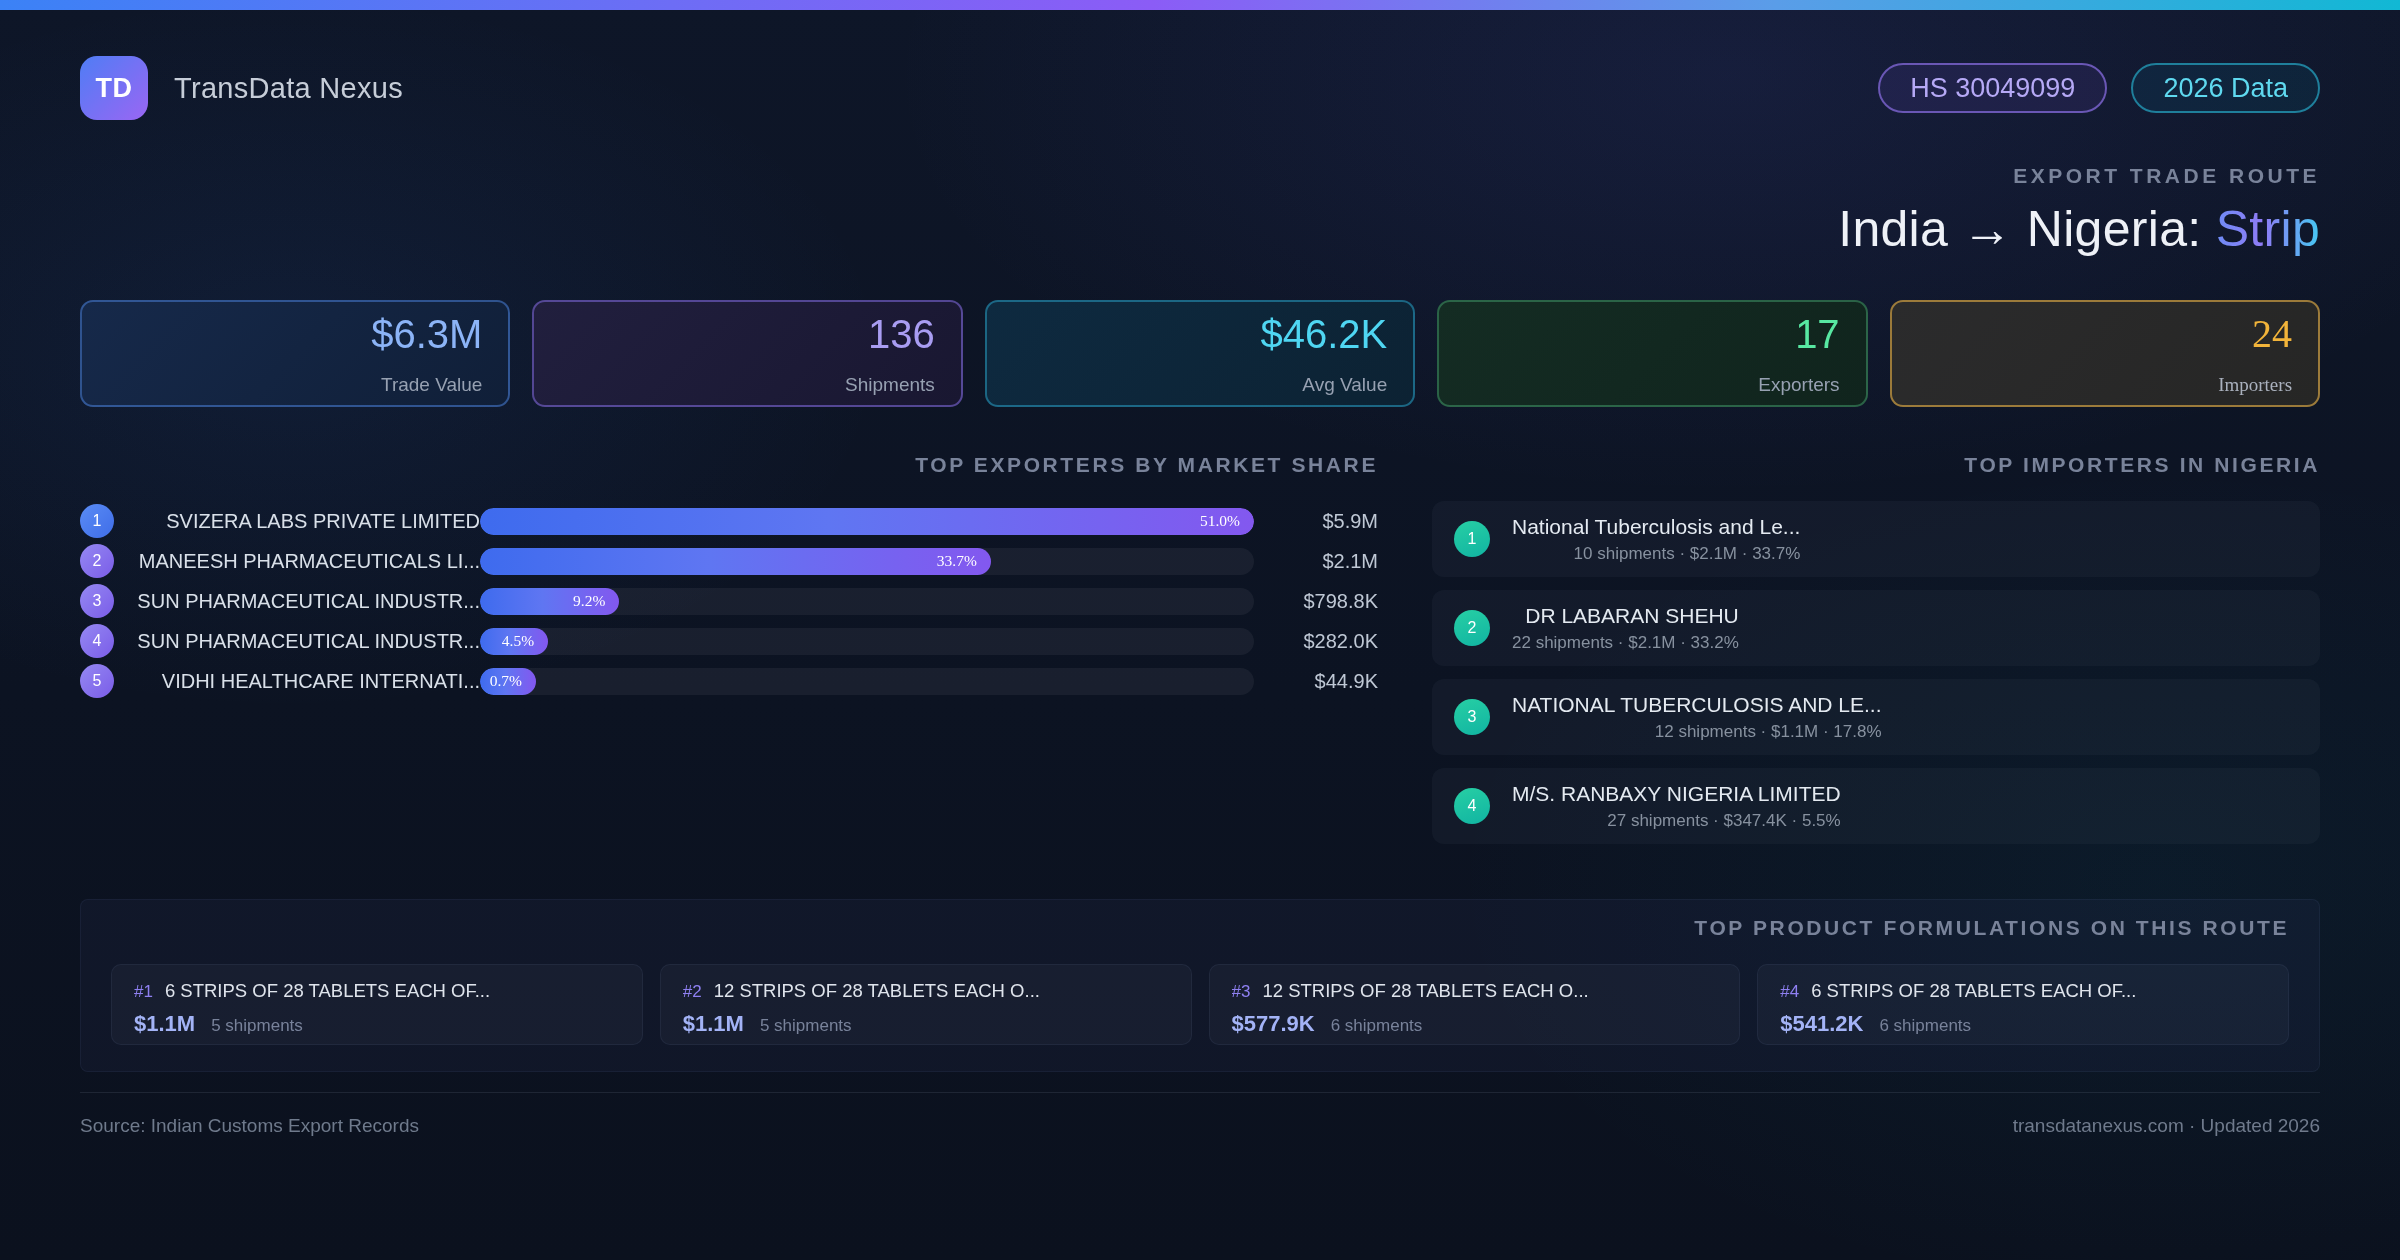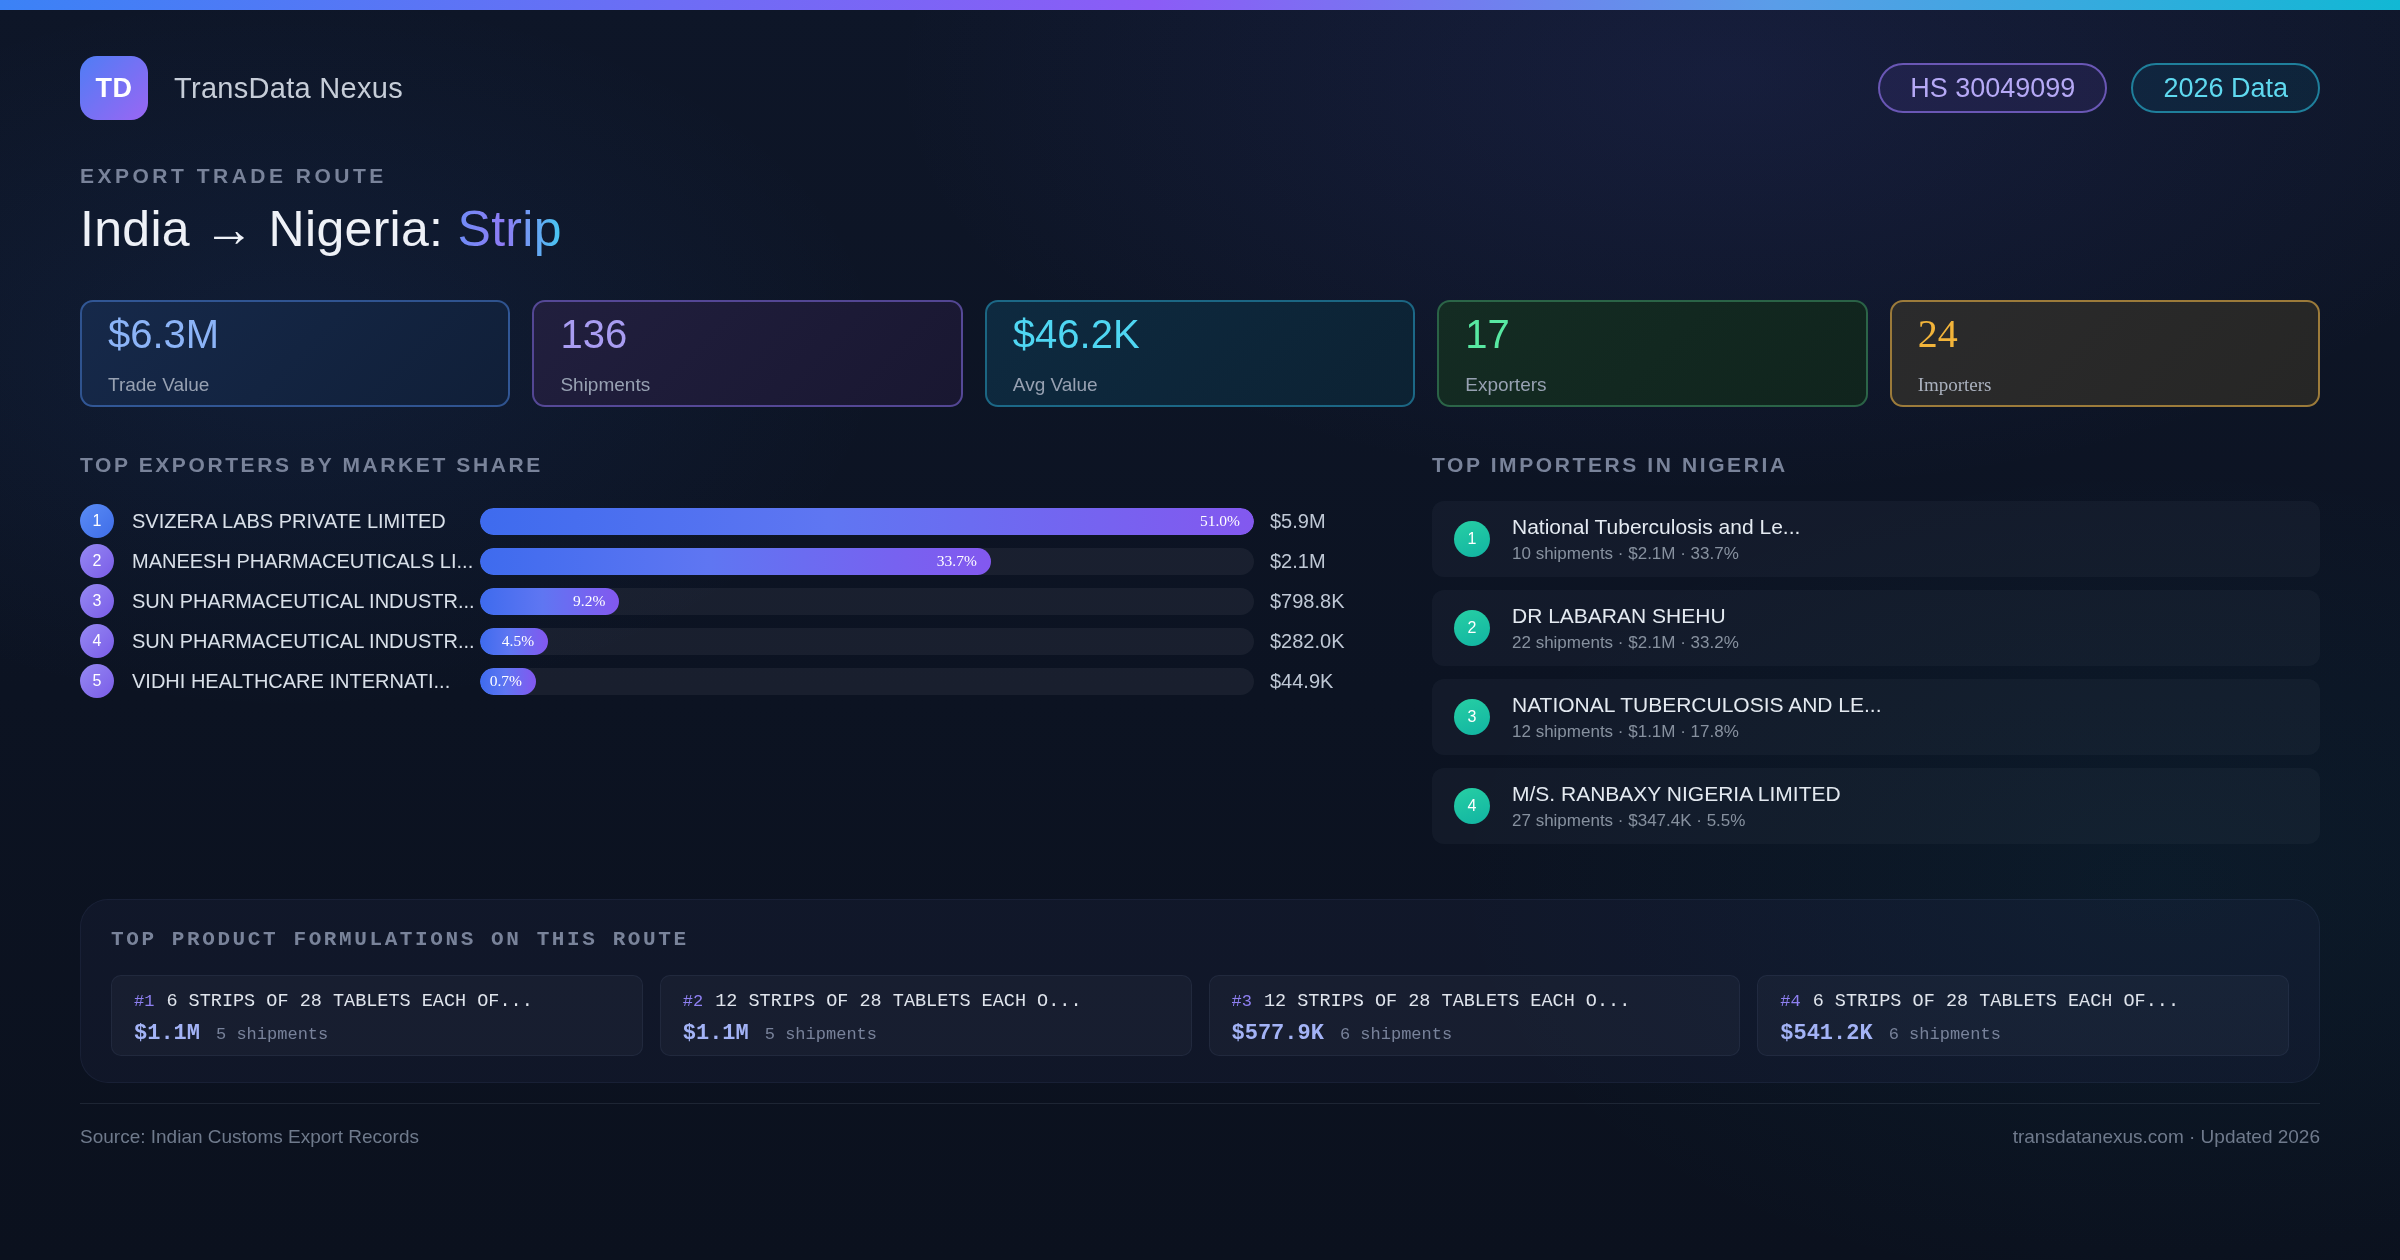--- a/index.html
+++ b/index.html
@@ -10,20 +10,21 @@
     color:#e8edf4;
     overflow:hidden;
   }
   .page {
     width:2400px; height:1260px;
     background:
       radial-gradient(1400px 700px at 72% 6%, rgba(99,102,241,0.10), rgba(0,0,0,0) 60%),
       radial-gradient(1000px 600px at 12% 28%, rgba(59,130,246,0.08), rgba(0,0,0,0) 60%),
       radial-gradient(1200px 700px at 90% 70%, rgba(6,182,212,0.05), rgba(0,0,0,0) 60%),
       linear-gradient(180deg,#0e1628 0%, #0c1322 55%, #0b111e 100%);
+    text-align: right;
   }
   .topbar { height:10px; width:100%;
     background:linear-gradient(90deg,#3b82f6 0%, #6d6df5 28%, #8b5cf6 48%, #5a9de8 74%, #11b8d4 100%); }
   .container { padding:0 80px; }
 
   
   .header { margin-top:46px; display:flex; align-items:center; }
   .logo { width:68px; height:64px; border-radius:17px;
     background:linear-gradient(135deg,#4f7df5 0%, #9a66f3 100%);
     display:flex; align-items:center; justify-content:center;
@@ -89,21 +90,21 @@
     padding:11px 22px; margin-bottom:13px; display:flex; align-items:center; height:76px; }
   .imp-rank { width:36px; height:36px; border-radius:50%; flex:0 0 36px;
     background:linear-gradient(160deg,#27cfa4,#11b4a2);
     display:flex; align-items:center; justify-content:center; font-size:16px; color:#fff; }
   .imp-text { margin-left:22px; }
   .imp-name { font-size:21px; color:#e4eaf1; }
   .imp-meta { font-size:17px; color:#87919f; margin-top:5px; }
 
   
   .formulations { margin-top:42px; background:rgba(109,114,212,0.05);
-    border:1px solid rgba(148,163,220,0.07); border-radius:28px; padding:28px 30px 26px;font-family:Liberation Mono, monospace; }
+    border:1px solid rgba(148,163,220,0.07); border-radius:8px; padding:16px 30px 26px; }
   .form-cards { margin-top:24px; display:flex; gap:17px; }
   .form-card { flex:1; background:rgba(148,163,184,0.055); border:1px solid rgba(148,163,220,0.08);
     border-radius:10px; padding:15px 22px; height:81px; }
   .form-line1 { display:flex; align-items:baseline; gap:12px; white-space:nowrap; overflow:hidden; }
   .form-rank { font-size:17px; color:#8f80f2; }
   .form-name { font-size:18.5px; color:#dfe4ec; }
   .form-line2 { margin-top:9px; display:flex; align-items:baseline; gap:16px; }
   .form-value { font-size:22px; font-weight:600; color:#a3b3f6; }
   .form-ship { font-size:17px; color:#78829a; }
 

